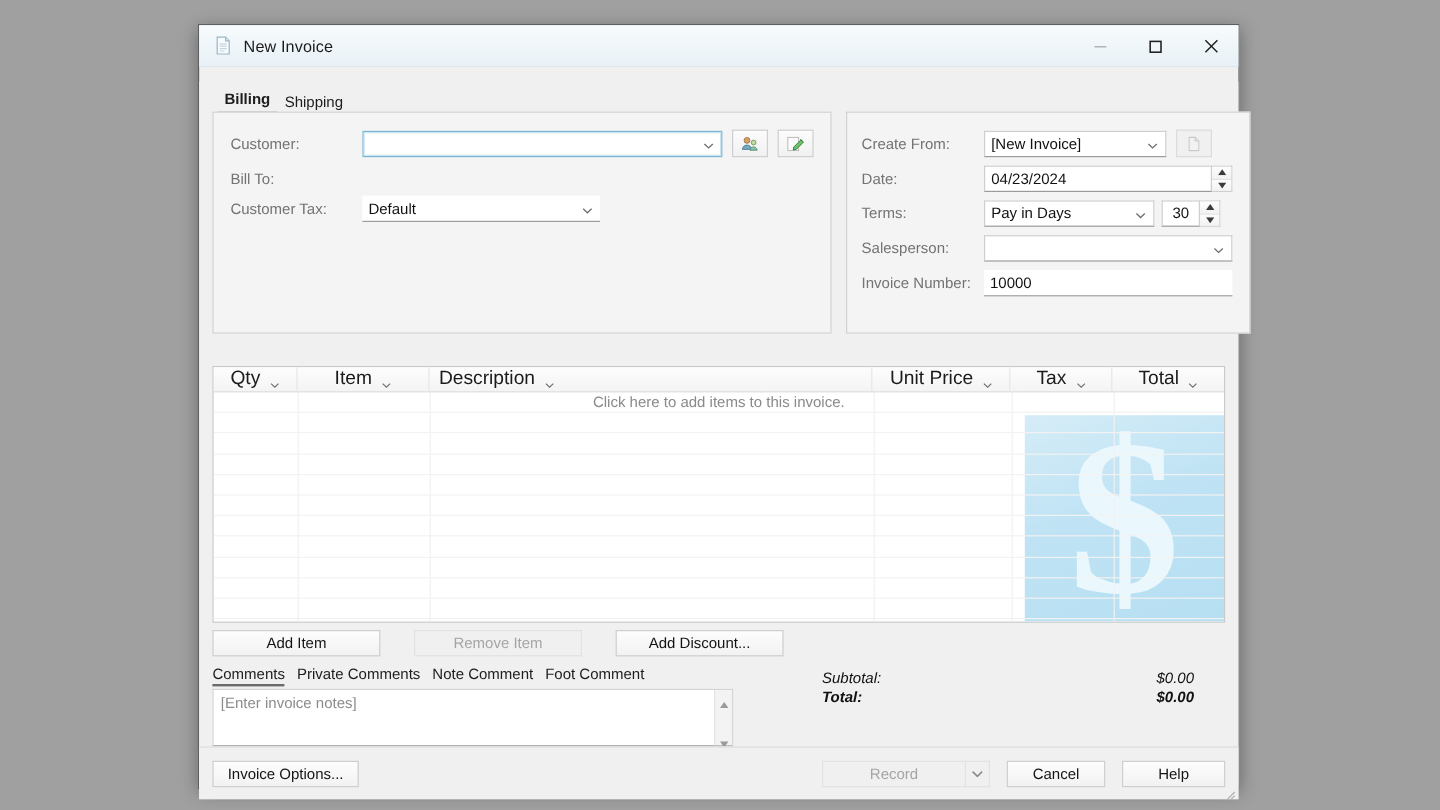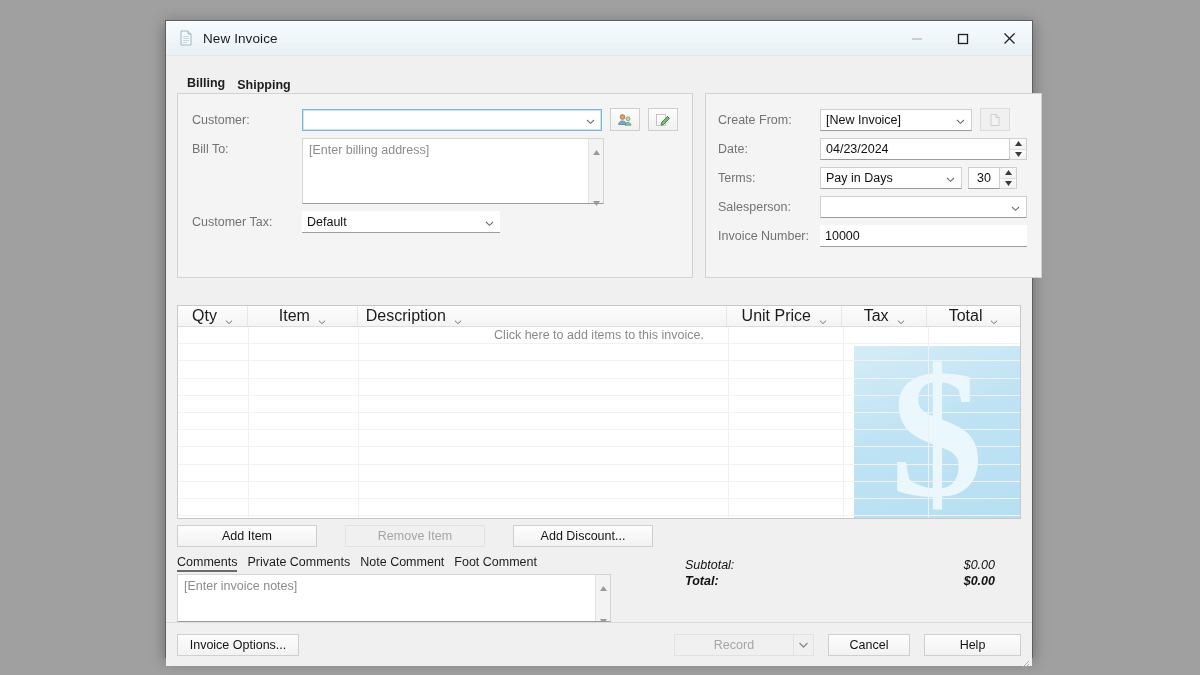--- a/index.html
+++ b/index.html
@@ -83,21 +83,20 @@
     align-items: flex-end;
     padding-left: 4px;
     position: absolute;
     top: -20px; left: 0;
   }
   .ptab {
     font-size: 12.5px;
     color: #1d1d1d;
     padding: 0 6px 2px 6px;
     line-height: 16px;
-    font-weight: bold;
   }
   .ptab.sel { border-bottom: 2px solid #6a6a6a; font-weight: 600; }
 
   #billing-panel { width: 516px; }
   #invoice-panel { flex: 1; }
 
   
   .frm { padding: 14px 14px 0 14px; }
   .row { display: flex; align-items: center; margin-bottom: 7px; }
   .lbl {
@@ -356,35 +355,20 @@
                 <svg width="16" height="14" viewBox="0 0 16 14">
                   <rect x="1.5" y="1.5" width="9" height="11" fill="#fbfbfb" stroke="#b9b9b9" stroke-width=".8"></rect>
                   <path d="M6.5 9.5l6-6 2 2-6 6-2.5.5z" fill="#6cc36c" stroke="#3a7a3a" stroke-width=".8"></path>
                   <path d="M12 3l2 2" stroke="#2f5f2f" stroke-width=".7"></path>
                 </svg>
               </div>
             </div>
 
             <div class="row" style="align-items:flex-start;">
               <span class="lbl" style="width:110px;padding-top:4px;">Bill To:</span>
-              <div class="tarea" style="width:302px;height:66px;">
-                <div class="txt">[Enter billing address]</div>
-                <div class="vsb">
-                  <span class="arrowg">
-                    <svg width="9" height="7" viewBox="0 0 9 7">
-                        <path d="M4.5 1L8 6H1z" fill="#9a9a9a"></path>
-                      </svg>
-                  </span>
-                  <span class="arrowg">
-                    <svg width="9" height="7" viewBox="0 0 9 7">
-                        <path d="M4.5 6L1 1h7z" fill="#9a9a9a"></path>
-                      </svg>
-                  </span>
-                </div>
-              </div>
             </div>
 
 
             <div class="row">
               <span class="lbl" style="width:110px;">Customer Tax:</span>
               <div class="inp flat combo" style="width:198px;">
                 <span>Default</span>
                 <span class="caret">
                   <svg width="9" height="9" viewBox="0 0 9 9">
                       <path d="M1 3l3.5 3.3L8 3" fill="none" stroke="#6e6e6e" stroke-width="1.1"></path>
@@ -605,21 +589,21 @@
       <div class="spacer"></div>
       <div class="splitbtn" style="margin-right:14px;">
         <div class="btn main disabled">Record</div>
         <div class="btn arrow disabled">
           <svg width="9" height="6" viewBox="0 0 9 6">
               <path d="M0.5 1l4 4 4-4" fill="none" stroke="#8a8a8a" stroke-width="1.3"></path>
             </svg>
         </div>
       </div>
       <div class="btn" style="width:82px;margin-right:14px;">Cancel</div>
-      <div class="btn" style="width:97px;">Help</div>
+      <div class="btn" style="width:86px;">Help</div>
       <span class="resizer">
         <svg width="10" height="10" viewBox="0 0 10 10">
           <g stroke="#b0b0b0" stroke-width="1">
             <line x1="9" y1="3" x2="3" y2="9"></line>
             <line x1="9" y1="6" x2="6" y2="9"></line>
             <line x1="9" y1="9" x2="9" y2="9"></line>
           </g>
         </svg>
       </span>
     </div>

